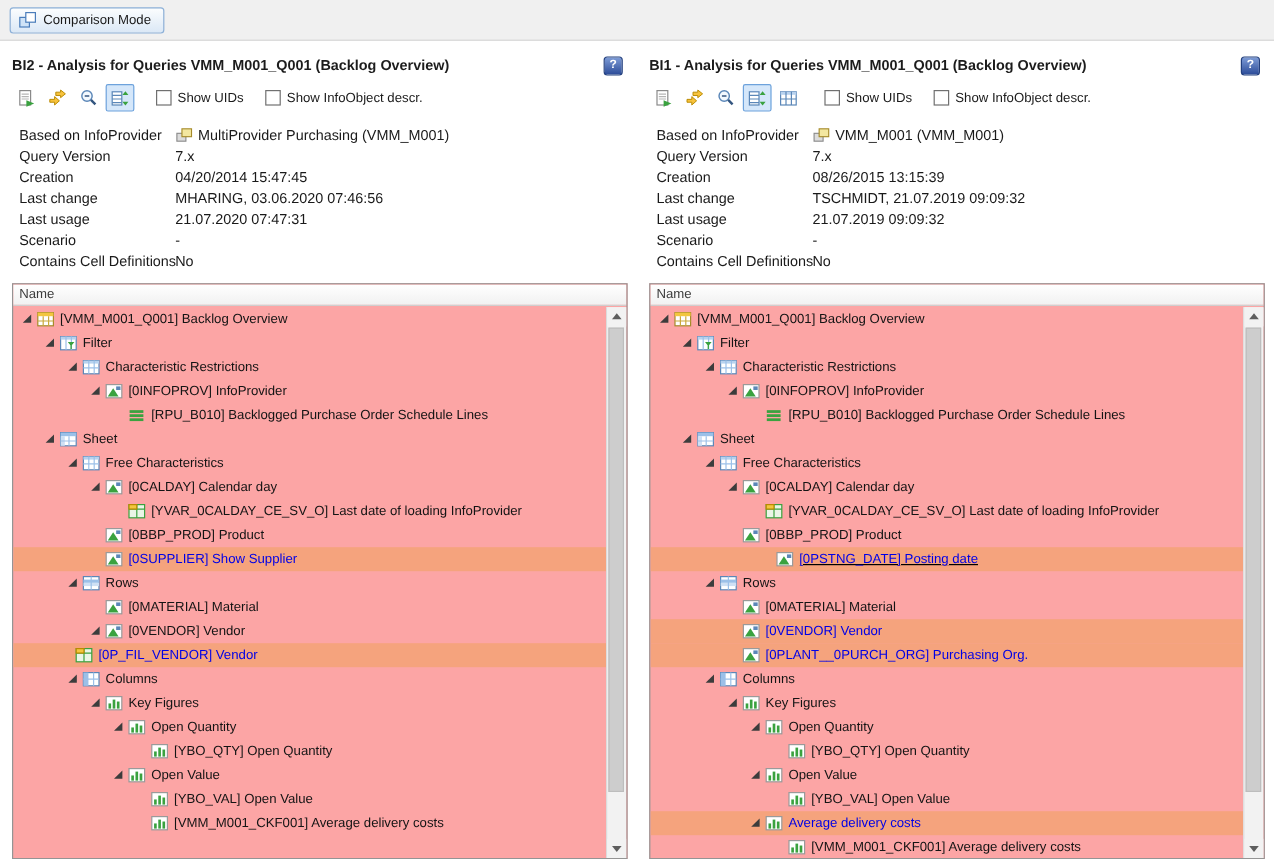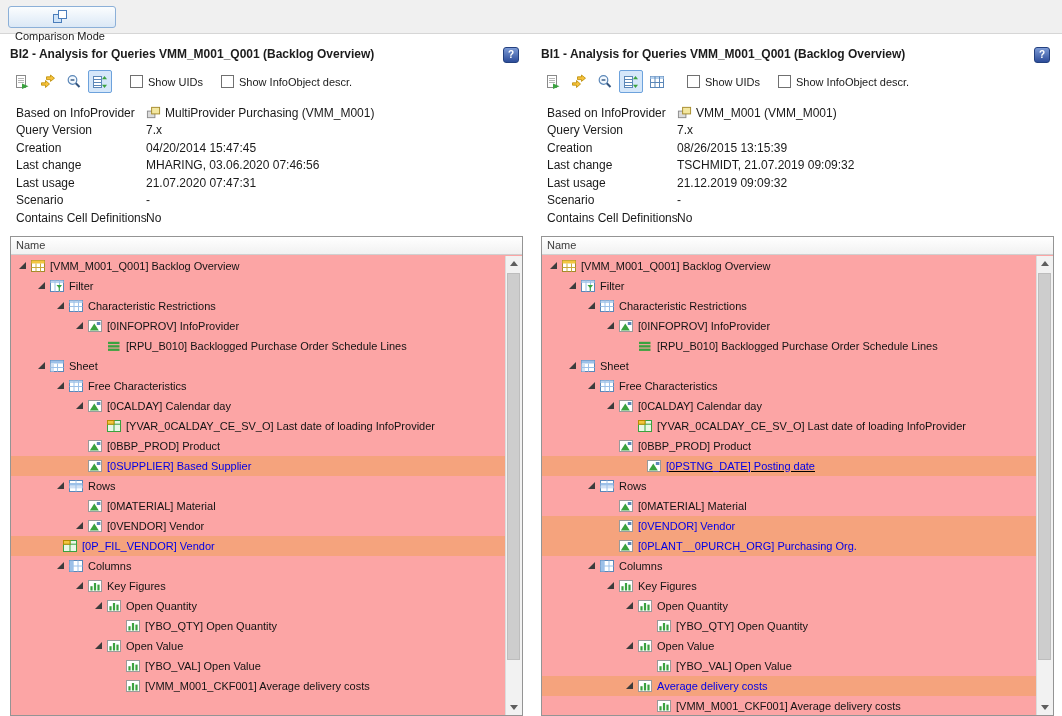--- a/index.html
+++ b/index.html
@@ -3,21 +3,21 @@
 <meta charset="utf-8">
 <style>
   html,body{margin:0;padding:0;}
   body{font-family:"Liberation Sans","DejaVu Sans",sans-serif;background:#fff;}
   #app{width:1062px;height:716px;overflow:hidden;display:flex;flex-direction:column;background:#fff;}
 
   
   .topbar{height:34px;flex:none;background:#f0f0f0;border-bottom:1px solid #d6d6d6;display:flex;align-items:center;padding-left:8px;box-sizing:border-box;}
   .cmp-btn{display:inline-flex;align-items:center;gap:5px;padding:2px 10px 2px 6px;height:22px;
     background:linear-gradient(#fbfdfe,#dbe8f6);border:1px solid #8cb0d8;border-radius:3px;
-    font-family:inherit;font-size:11px;color:#1a1a1a;cursor:default;flex-direction:column;}
+    font-family:inherit;font-size:11px;color:#1a1a1a;cursor:default;}
   .cmp-btn svg{display:block;}
 
   
   .panels{flex:1;min-height:0;display:flex;}
   .panel{width:531px;box-sizing:border-box;display:flex;flex-direction:column;padding:0 8px 0 10px;min-height:0;}
 
   .panel-title-row{display:flex;justify-content:space-between;align-items:flex-start;padding:13px 4px 4px 0;}
   .panel-title{font-size:12px;font-weight:bold;margin:0;color:#1c1c1c;}
   .help-btn{width:16px;height:16px;flex:none;background:linear-gradient(#7d9bd6,#2c4c99);color:#fff;
     font-weight:bold;font-size:10px;line-height:14px;border:1px solid #23407f;border-radius:3px;
@@ -325,21 +325,21 @@
             </div>
             <div class="trow hl" style="padding-left: 62px;">
               <span class="arrow"></span>
               <span class="ticon">
                 <svg width="16" height="16" viewBox="0 0 16 16">
                   <rect x="1.5" y="2.5" width="13" height="11" fill="#fff" stroke="#9a9a9a"></rect>
                   <rect x="9.8" y="4" width="3.6" height="3" fill="#5b87b8"></rect>
                   <path d="M2.8 12.5 L7.3 5.6 L11.8 12.5 Z" fill="#3aa23f"></path>
                 </svg>
               </span>
-              <span class="tlabel">[0SUPPLIER] Based Supplier</span>
+              <span class="tlabel">[0SUPPLIER] Show Supplier</span>
             </div>
             <div class="trow" style="padding-left: 43px;">
               <span class="arrow">
                 <svg width="9" height="9" viewBox="0 0 9 9">
                   <polygon points="8,1 8,8 1,8" fill="#3c3c3c"></polygon>
                 </svg>
               </span>
               <span class="ticon">
                 <svg width="16" height="16" viewBox="0 0 16 16">
                   <rect x="1.5" y="2.5" width="13" height="11" fill="#fff" stroke="#5b87b8"></rect>
@@ -584,21 +584,21 @@
           </div>
           <div class="prow">
             <span class="plabel">Last change</span>
             <span class="pvalue">
               <span>TSCHMIDT, 21.07.2019 09:09:32</span>
             </span>
           </div>
           <div class="prow">
             <span class="plabel">Last usage</span>
             <span class="pvalue">
-              <span>21.12.2019 09:09:32</span>
+              <span>21.07.2019 09:09:32</span>
             </span>
           </div>
           <div class="prow">
             <span class="plabel">Scenario</span>
             <span class="pvalue">
               <span>-</span>
             </span>
           </div>
           <div class="prow">
             <span class="plabel">Contains Cell Definitions</span>

